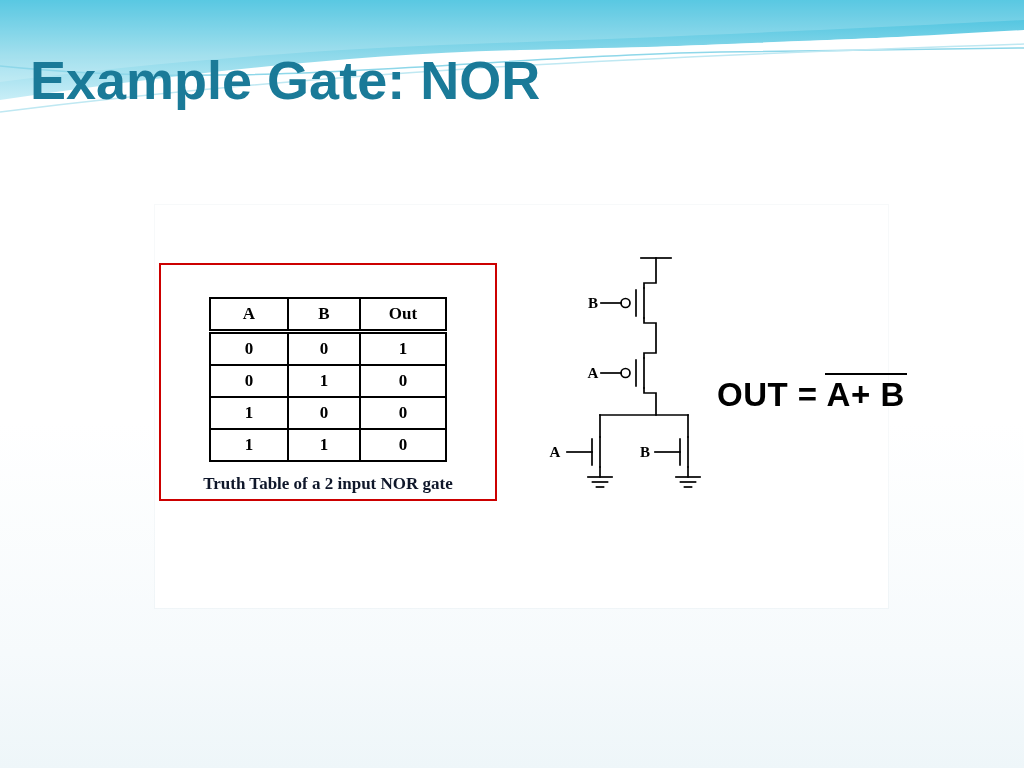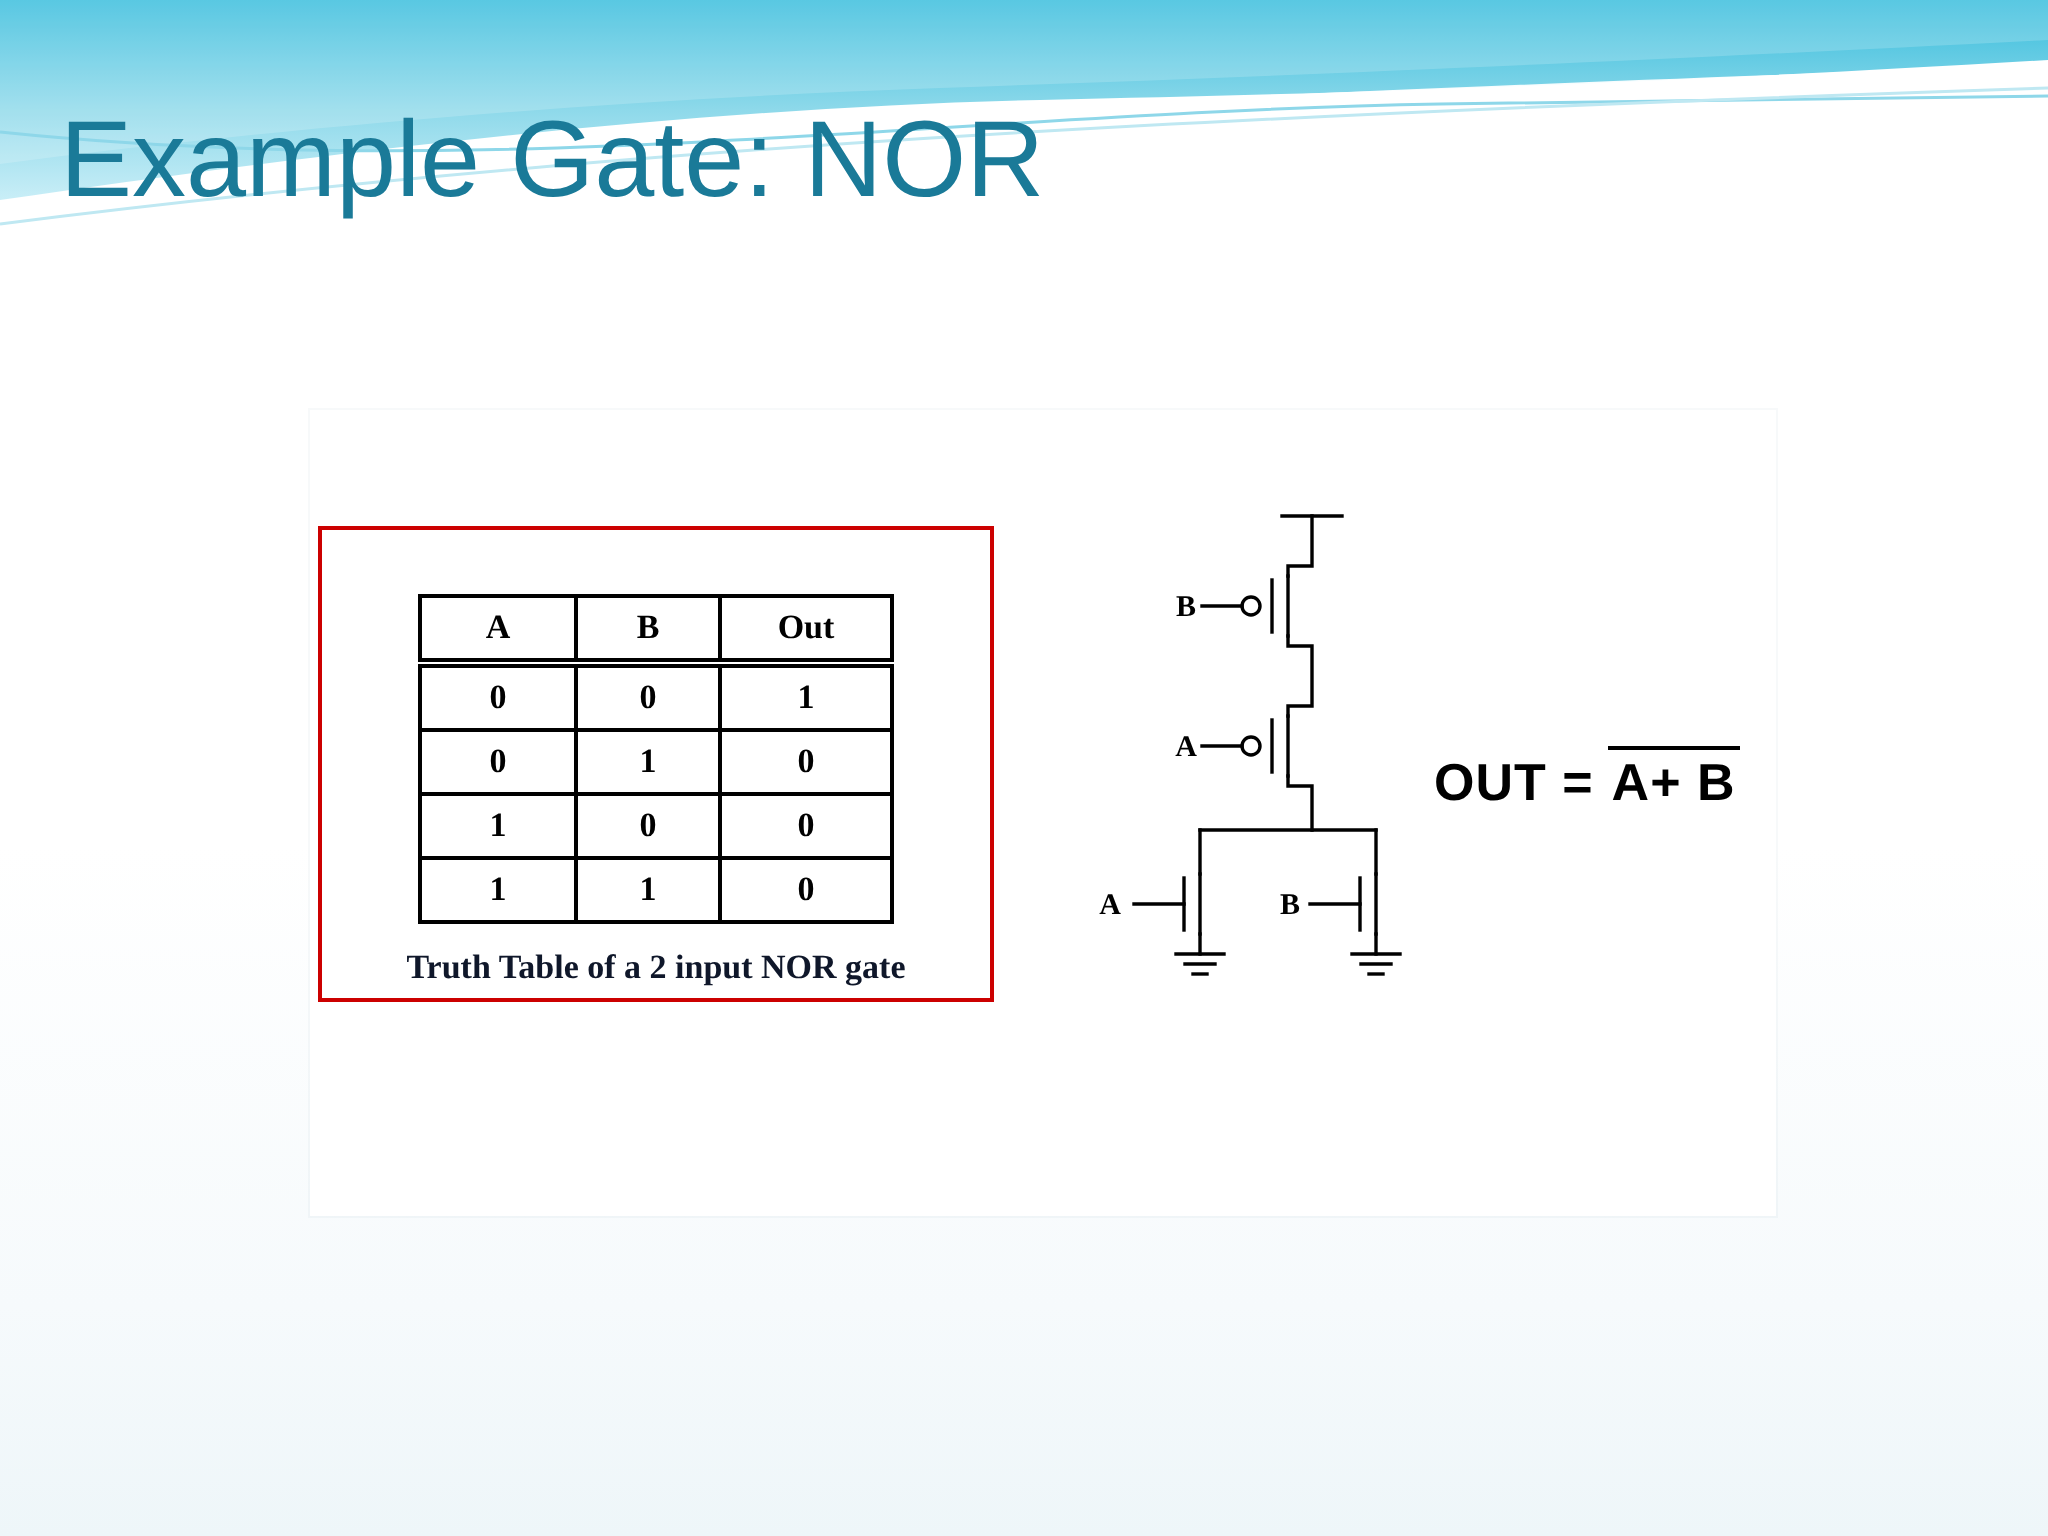--- a/index.html
+++ b/index.html
@@ -4,21 +4,21 @@
 <style>
   html,body{margin:0;padding:0;}
   body{
     width:1024px;height:768px;position:relative;overflow:hidden;
     font-family:"Liberation Sans",sans-serif;
     background:linear-gradient(180deg,#ffffff 0%,#ffffff 55%,#f6fafc 85%,#eef6f9 100%);
   }
   .banner{position:absolute;top:0;left:0;width:1024px;height:150px;pointer-events:none;}
   .slide-title{
     position:absolute;left:30px;top:52px;z-index:5;
-    font-size:54px;font-weight:400;color:#1a7a98;letter-spacing:0px;line-height:1.05;
+    font-size:54px;font-weight:700;color:#1a7a98;letter-spacing:0px;line-height:1.05;
   }
   .panel{
     position:absolute;left:155px;top:205px;width:733px;height:403px;
     background:#ffffff;box-shadow:0 0 0 1px rgba(120,160,175,0.06);
   }
   .redbox{
     position:absolute;left:4px;top:58px;width:338px;height:238px;
     border:2px solid #cc0000;box-sizing:border-box;
     display:flex;flex-direction:column;align-items:center;
     padding-top:32px;
@@ -38,21 +38,21 @@
   }
   .circuit{position:absolute;left:350px;top:25px;width:250px;height:290px;}
   .circuit .wire{stroke:#000;stroke-width:1.7;fill:none;stroke-linecap:square;}
   .circuit .bubble{stroke:#000;stroke-width:1.7;fill:#fff;}
   .circuit text{
     font-family:"Liberation Serif",serif;font-weight:bold;font-size:15px;
     fill:#000;text-anchor:middle;
   }
   .formula{
     position:absolute;left:562px;top:168px;
-    font-size:26px;font-weight:bold;color:#000;white-space:nowrap;
+    font-size:33px;font-weight:bold;color:#000;white-space:nowrap;
     letter-spacing:0.5px;
   }
   .formula .bar{
     display:inline-block;border-top:2.5px solid #000;padding:1px 2px 0 2px;margin-left:7px;
   }
 </style>
 </head>
 <body>
 
 <svg class="banner" viewBox="0 0 1024 150" xmlns="http://www.w3.org/2000/svg" aria-hidden="true">

